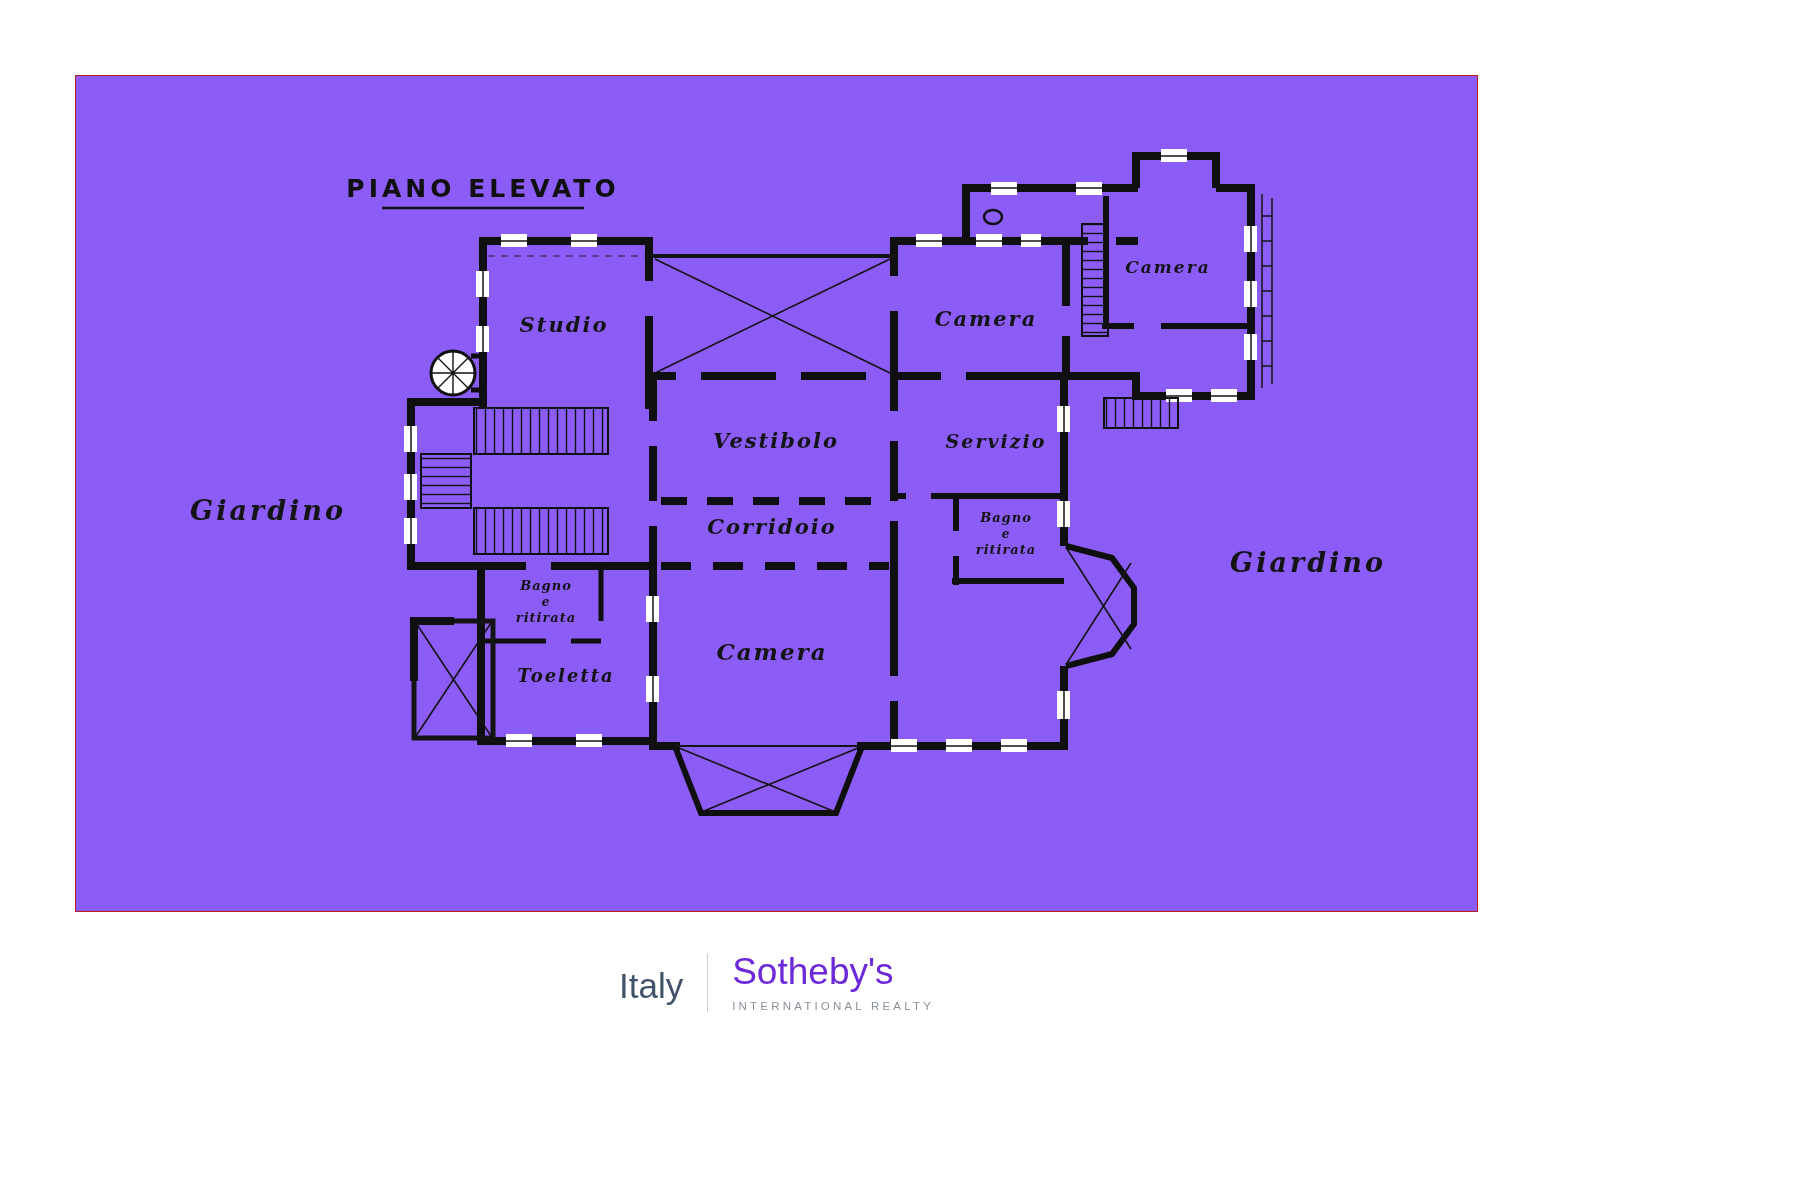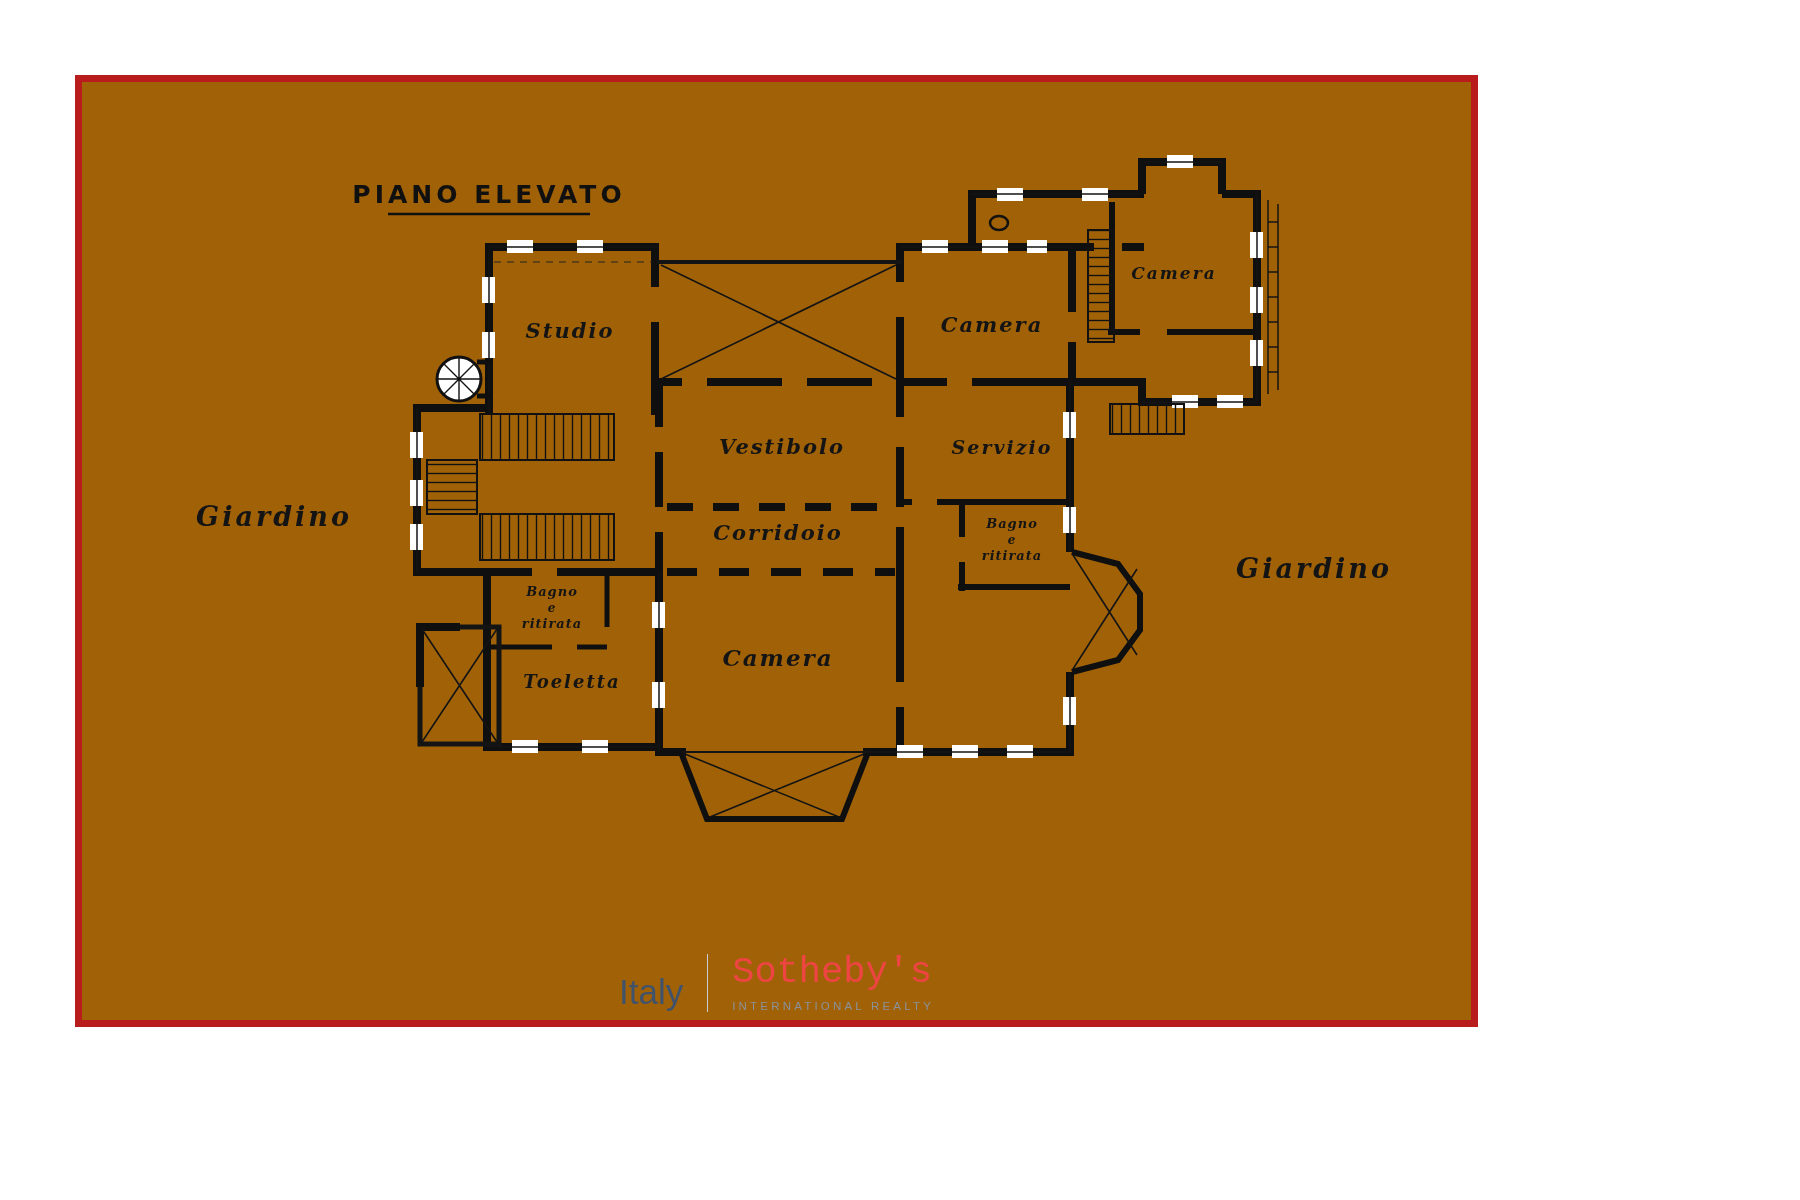--- a/index.html
+++ b/index.html
@@ -1,27 +1,27 @@
 <!DOCTYPE html>
 <html><head>
 <meta charset="utf-8">
 <style>
   html,body{margin:0;padding:0;background:#ffffff;}
   .page{position:relative;width:1800px;height:1200px;background:#ffffff;overflow:hidden;
         font-family:"DejaVu Serif", serif;}
-  .plan-frame{position:absolute;left:75px;top:75px;width:1403px;height:952px;
-        border:7px solid #b91c1c;background:#a16207;box-sizing:border-box;}
+  .plan-frame{position:absolute;left:75px;top:75px;width:1403px;height:837px;
+        border:1px solid #b91c1c;background:#8b5cf6;box-sizing:border-box;}
   .plan-svg{position:absolute;left:0;top:0;}
   .footer{position:absolute;left:0;top:952px;width:1553px;display:flex;justify-content:center;}
-  .footer-row{display:flex;align-items:flex-end;}
+  .footer-row{display:flex;align-items:center;}
   .brand-country{font-family:"Liberation Sans", sans-serif;font-size:35px;color:#41536a;
         margin-top:8px;font-weight:400;}
   .brand-divider{width:1px;height:58px;background:#c7cdd5;margin:2px 24px 0 24px;}
   .brand-block{display:flex;flex-direction:column;}
-  .brand-name{font-family:Liberation Mono, monospace;font-size:37px;color:#ef4444;line-height:1.1;}
+  .brand-name{font-family:Liberation Sans, sans-serif;font-size:37px;color:#6d28d9;line-height:1.1;}
   .brand-tagline{font-family:Liberation Sans, sans-serif;font-size:11.5px;letter-spacing:3.2px;
         color:#8a919b;margin-top:7px;}
 </style>
 </head>
 <body>
 
 <div class="page">
 
   <div class="plan-frame">
     <svg class="plan-svg" width="1401" height="853" viewBox="0 0 1401 853">

